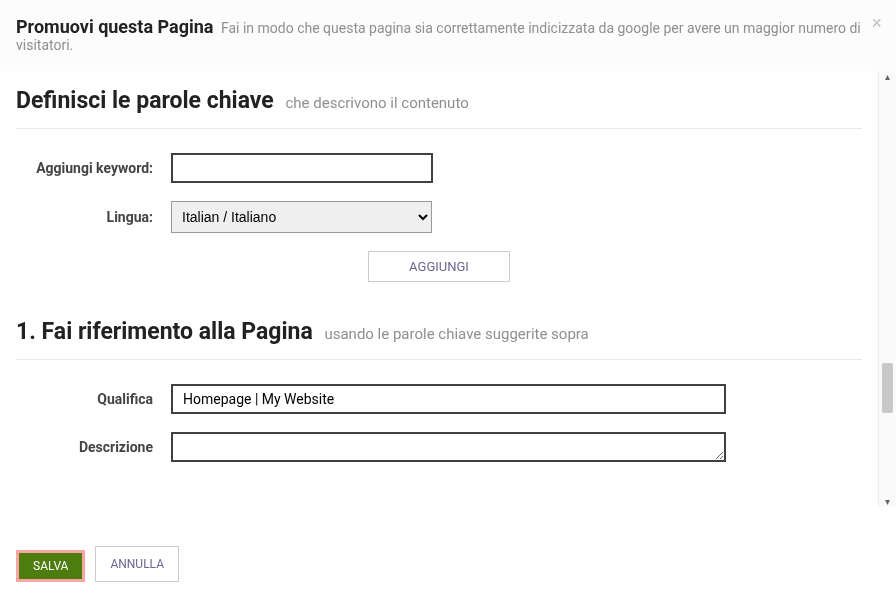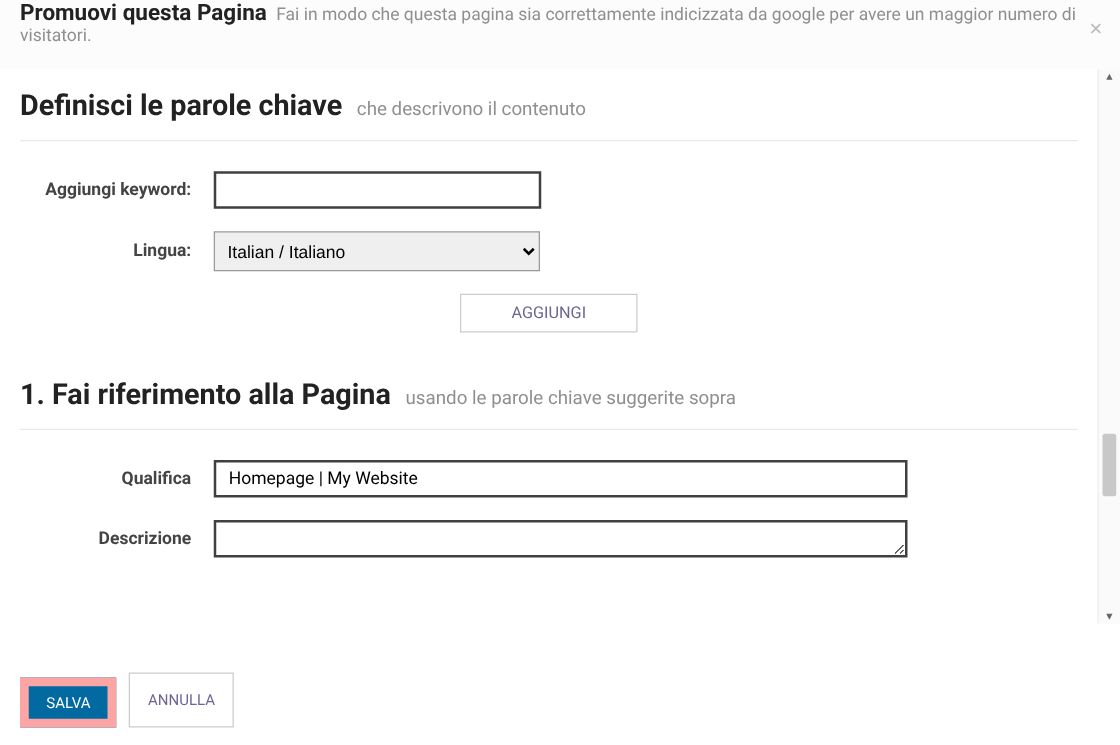--- a/index.html
+++ b/index.html
@@ -5,21 +5,21 @@
     * { box-sizing: border-box; margin: 0; padding: 0; }
     html, body { width: 896px; height: 596px; overflow: hidden; }
     body {
       font-family: -apple-system, BlinkMacSystemFont, "Segoe UI", Roboto, "Helvetica Neue", Arial, sans-serif;
       color: #111;
       background: #fff;
       font-size: 14px;
     }
     .modal { position: relative; width: 100%; height: 100%; display: flex; flex-direction: column; }
     .modal-header {
-      padding: 0 16px 18px 16px;
+      padding: 16px 16px 18px 16px;
       background: #fcfcfc;
       position: relative;
     }
     .modal-title { font-size: 18px; font-weight: 700; color: #222; display: inline; }
     .modal-subtitle { font-size: 14px; color: #8f8f8f; font-weight: 400; display: inline; margin-left: 4px; }
     .modal-close {
       position: absolute; top: 14px; right: 14px; cursor: pointer;
       color: #bbb; font-size: 18px; font-weight: 300; line-height: 1;
       background: none; border: none;
     }
@@ -55,21 +55,21 @@
     .btn-outline {
       border: 1px solid #ccc; background: #fff; color: #6f6593;
       padding: 7px 40px; font-size: 13px; cursor: pointer; font-family: inherit;
     }
     .hint { color: #8f8f8f; font-size: 14px; margin-top: -6px; margin-bottom: 28px; }
 
     .modal-footer {
       padding: 14px 16px; display: flex; gap: 10px;
     }
     .btn-primary {
-      background: #0369a1; color: #fff; border: 7px solid #fca5a5;
+      background: #4d7c0f; color: #fff; border: 3px solid #fca5a5;
       padding: 6px 14px; font-size: 12px; cursor: pointer; font-family: inherit; margin-top: 29px;
     }
     .btn-secondary {
       background: #fff; color: #6f6593; border: 1px solid #ccc;
       padding: 6px 14px; font-size: 12px; cursor: pointer; font-family: inherit; margin-top: 25px;
     }
 
     .faux-scroll {
       width: 18px; position: relative; border-left: 1px solid #eee;
       background: #fafafa;

